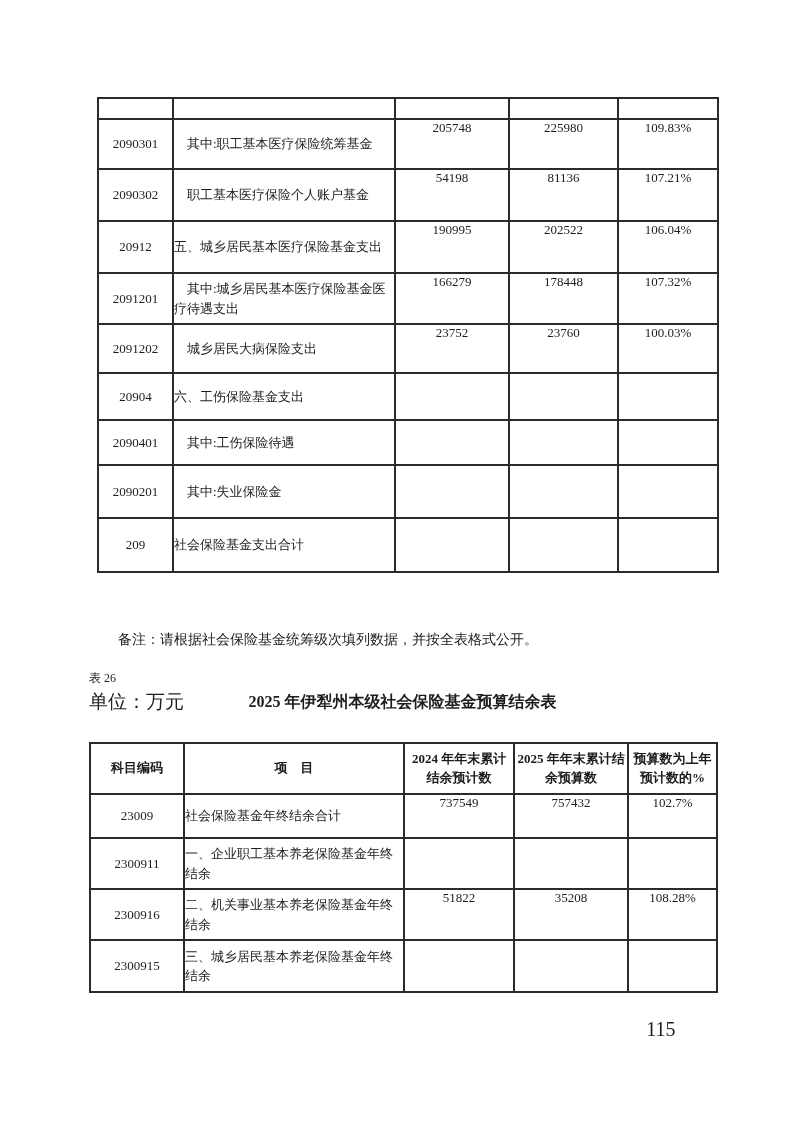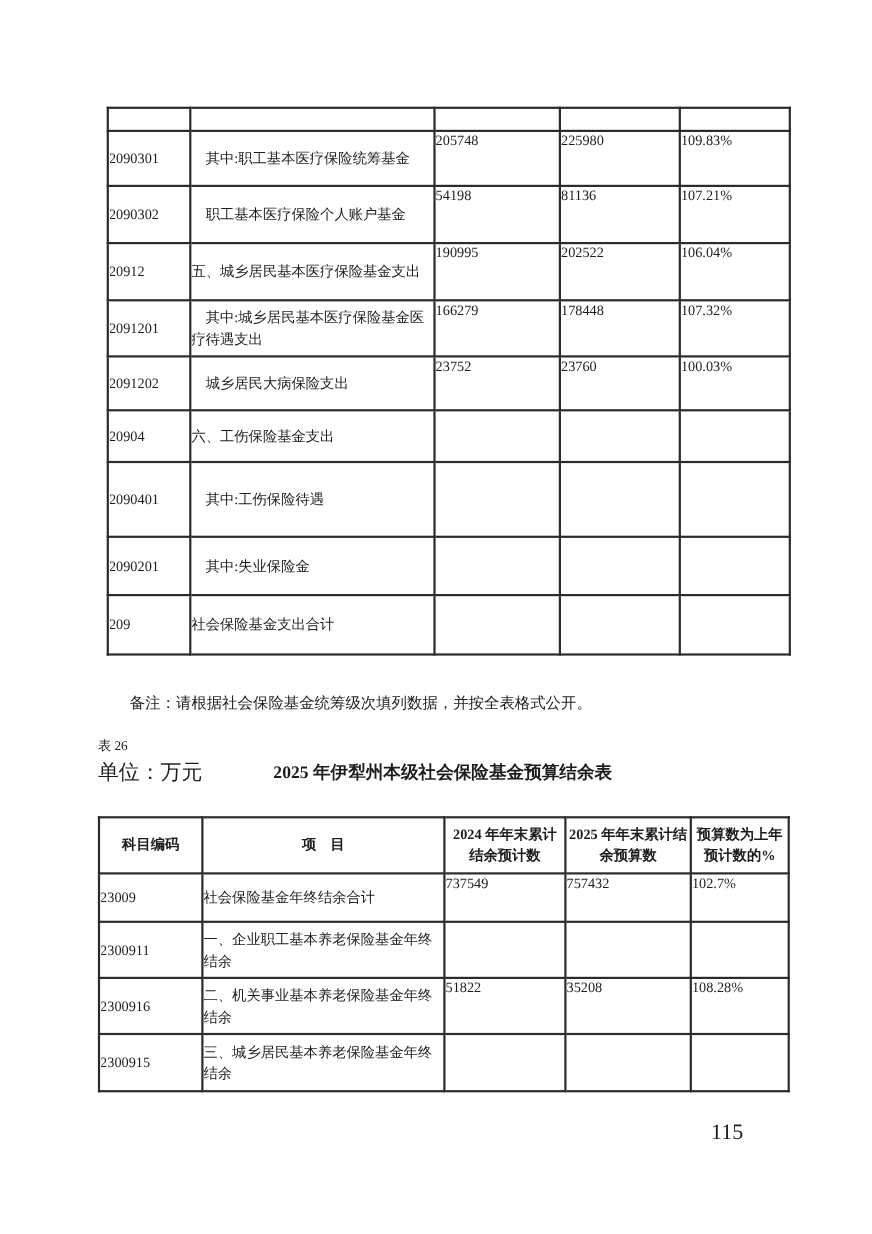--- a/index.html
+++ b/index.html
@@ -20,31 +20,31 @@
   }
   table.doc td, table.doc th {
     border: 2px solid #2b2b2b;
     font-size: 13px;
     font-weight: normal;
     overflow: hidden;
     padding: 0;
   }
   #table1 { left: 97px; top: 97px; width: 620px; }
   #table2 { left: 89px; top: 742px; width: 627px; }
-  td.code { text-align: left; vertical-align: middle; border-radius: 16px; }
+  td.code { text-align: center; vertical-align: middle; border-radius: 16px; }
   td.item {
     text-align: left;
     vertical-align: middle;
     padding: 2px 4px 2px 4px;
     line-height: 1.5;
     white-space: pre-line;
   }
   td.item.ind { text-indent: 1em; }
   td.val {
-    text-align: left;
+    text-align: center;
     vertical-align: top;
     padding: 10px 3px 0 2px;
   }
   #table2 th {
     font-weight: bold;
     text-align: center;
     vertical-align: middle;
     white-space: pre-line;
     line-height: 1.45;
     font-size: 13px;
@@ -146,21 +146,21 @@
       <td class="val">23760</td>
       <td class="val">100.03%</td>
     </tr>
     <tr style="height:47px">
       <td class="code">20904</td>
       <td class="item">六、工伤保险基金支出</td>
       <td class="val"></td>
       <td class="val"></td>
       <td class="val"></td>
     </tr>
-    <tr style="height:68px">
+    <tr style="height:45px">
       <td class="code">2090401</td>
       <td class="item ind">其中:工伤保险待遇</td>
       <td class="val"></td>
       <td class="val"></td>
       <td class="val"></td>
     </tr>
     <tr style="height:53px">
       <td class="code">2090201</td>
       <td class="item ind">其中:失业保险金</td>
       <td class="val"></td>

